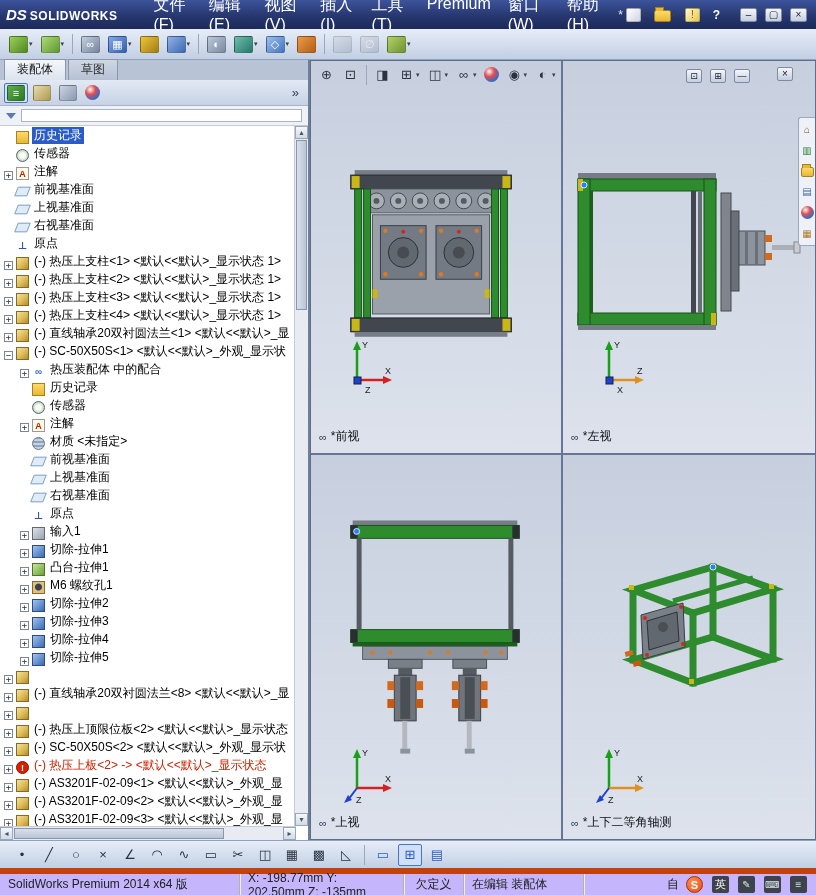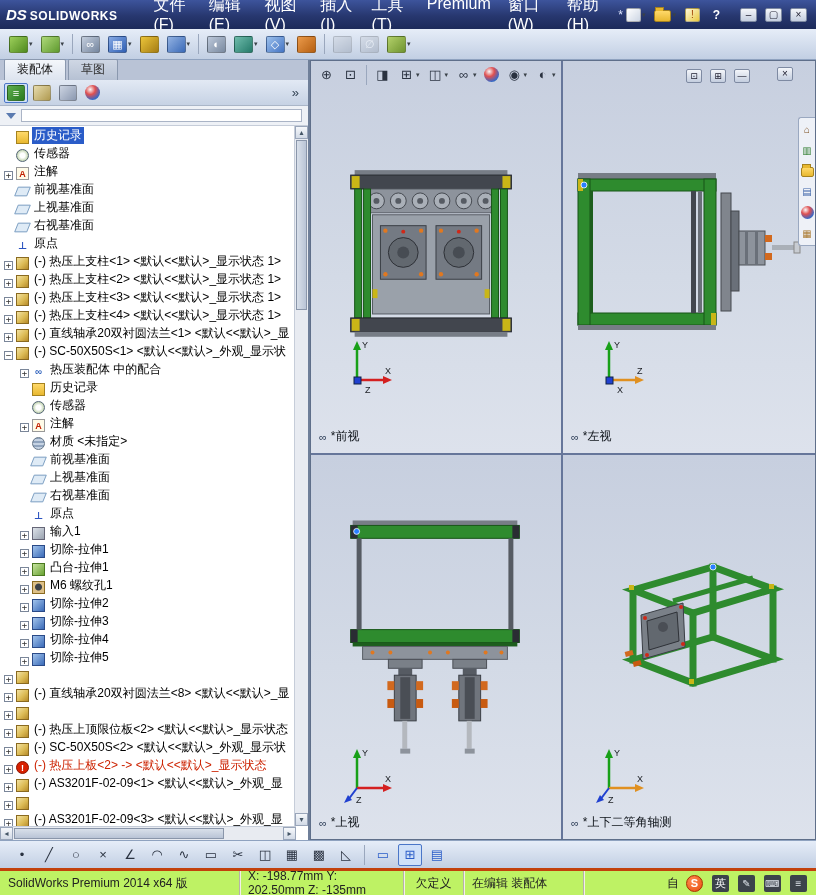--- a/index.html
+++ b/index.html
@@ -99,21 +99,21 @@
 .taskstrip .tbtn{padding:0}
 .taskstrip .chip{width:13px;height:13px;font-size:10px}
 .taskstrip .sphere{width:13px!important;height:13px!important}
 .taskstrip .folderchip{width:13px!important;height:10px!important}
 
 
 .bottombar{position:absolute;left:0;top:840px;width:816px;height:28px;background:linear-gradient(180deg,#e6edf8,#c2cfe3);border-top:1px solid #8fa2bf;display:flex;align-items:center;padding:0 10px;gap:3px}
 .bottombar .chip{width:18px;height:18px}
 
 
-.statusbar{position:absolute;left:0;top:868px;width:816px;height:27px;background:#bef264;border-top:3px solid #c2410c;display:flex;align-items:center;font-size:12px;color:#222}
+.statusbar{position:absolute;left:0;top:868px;width:816px;height:27px;background:#c4b5fd;border-top:6px solid #c2410c;display:flex;align-items:center;font-size:12px;color:#222}
 .sseg{padding:0 8px;height:100%;display:flex;align-items:center;border-right:1px solid #b6b2a8;box-shadow:1px 0 0 #f2efe8}
 .sseg.version{width:240px}
 .sseg.coords{width:164px}
 .sseg.defstate{width:60px;justify-content:center}
 .sseg.editstate{width:120px}
 .sfill{flex:1;height:100%}
 .langcluster{display:flex;align-items:center;gap:3px;padding-right:6px}
 .badge{width:17px;height:17px;border-radius:50%;background:radial-gradient(circle at 35% 30%,#ff8a50,#e84e10);color:#fff;font-weight:bold;font-size:11px;display:inline-flex;align-items:center;justify-content:center;border:1px solid #a83000}
 .langbox{min-width:17px;height:17px;background:#3c434b;color:#fff;font-size:11px;display:inline-flex;align-items:center;justify-content:center;border-radius:2px;padding:0 2px}
 .imebtn{width:17px;height:17px;background:#3c434b;color:#dde3ea;font-size:10px;display:inline-flex;align-items:center;justify-content:center;border-radius:2px;border:none}
@@ -426,20 +426,21 @@
           <span class="tlabel">(-) 热压上板&lt;2&gt; -&gt; &lt;默认&lt;&lt;默认&gt;_显示状态</span>
         </div>
         <div class="trow" style="padding-left: 4px;">
           <span class="expbox">+</span>
           <span class="ti ic-part"></span>
           <span class="tlabel">(-) AS3201F-02-09&lt;1&gt; &lt;默认&lt;&lt;默认&gt;_外观_显</span>
         </div>
         <div class="trow" style="padding-left: 4px;">
           <span class="expbox">+</span>
           <span class="ti ic-part"></span>
+          <span class="tlabel">(-) AS3201F-02-09&lt;2&gt; &lt;默认&lt;&lt;默认&gt;_外观_显</span>
         </div>
         <div class="trow" style="padding-left: 4px;">
           <span class="expbox">+</span>
           <span class="ti ic-part"></span>
           <span class="tlabel">(-) AS3201F-02-09&lt;3&gt; &lt;默认&lt;&lt;默认&gt;_外观_显</span>
         </div>
       </div>
     <div class="vscroll">
       <span class="sarr up">▴</span>
       <span class="sthumb"></span>

